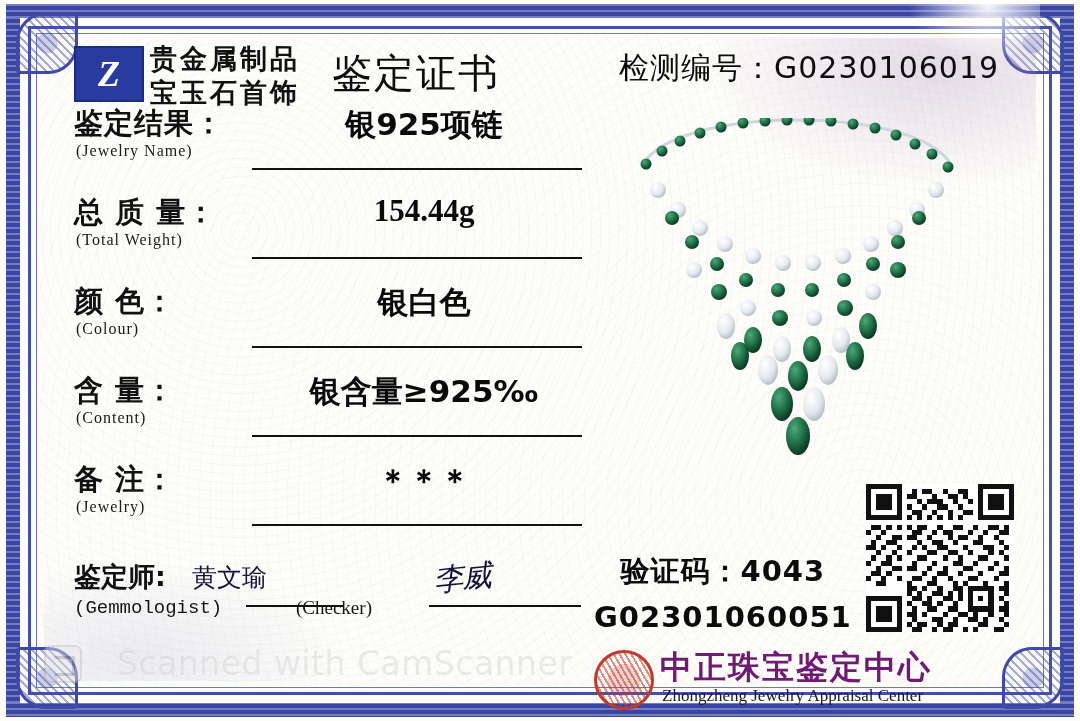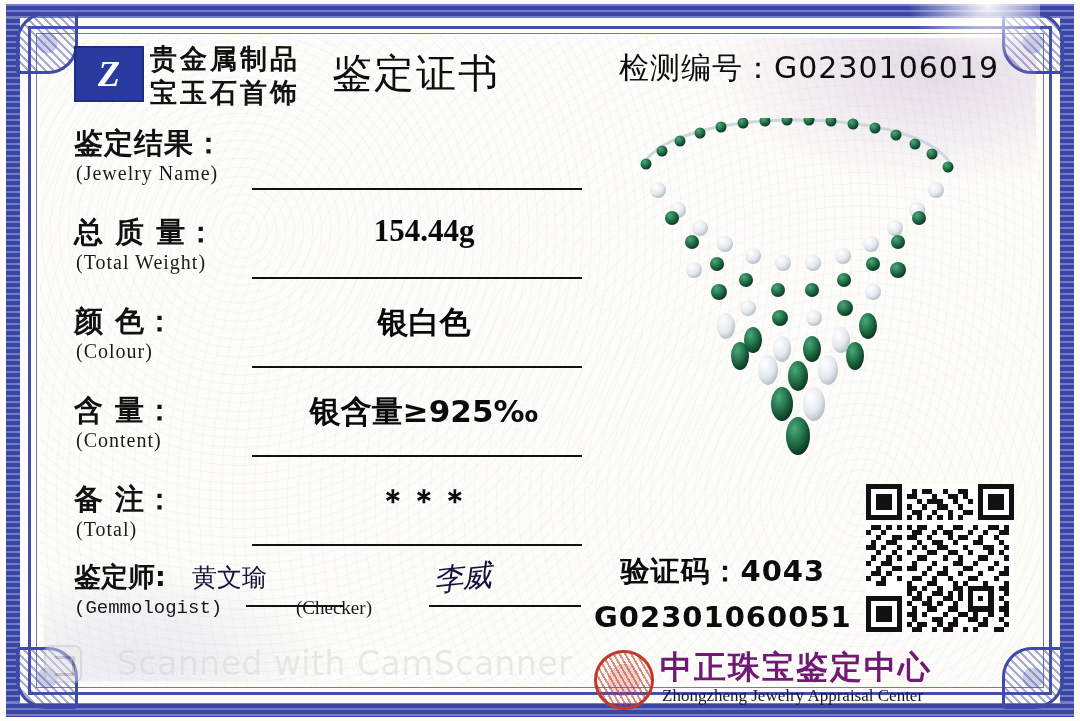--- a/index.html
+++ b/index.html
@@ -150,41 +150,41 @@
     letter-spacing: 1px;
     color: #0d0d0d;
     font-family: "DejaVu Sans", sans-serif;
     white-space: nowrap;
   }
 
   
   .fields {
     position: absolute;
     left: 26px;
-    top: 80px;
+    top: 60px;
     width: 520px;
   }
   .field {
     position: relative;
     height: 89px;
   }
   .field .label-cn {
     position: absolute;
     left: 0; top: 4px;
     font-size: 29px;
     font-weight: bold;
     color: #111;
     font-family: "DejaVu Sans", sans-serif;
     letter-spacing: 1px;
     white-space: nowrap;
   }
   .field .label-en {
     position: absolute;
     left: 2px; top: 42px;
-    font-size: 20px;
+    font-size: 16px;
     color: #1a1a1a;
     font-family: "Liberation Serif", serif;
     letter-spacing: 1px;
     white-space: nowrap;
   }
   .field .value {
     position: absolute;
     left: 200px; top: 4px;
     width: 300px;
     text-align: center;
@@ -410,20 +410,21 @@
       <div class="cert-no">
         <span>检测编号：</span><span>G0230106019</span>
       </div>
     </div>
 
     <div class="fields">
 
       <div class="field">
         <div class="label-cn">鉴定结果：</div>
         <div class="label-en">(Jewelry Name)</div>
+        <div class="value">银925项链</div>
         <div class="rule"></div>
       </div>
 
       <div class="field">
         <div class="label-cn">总 质 量：</div>
         <div class="label-en">(Total Weight)</div>
         <div class="value serif">154.44g</div>
         <div class="rule"></div>
       </div>
 
@@ -436,21 +437,21 @@
 
       <div class="field">
         <div class="label-cn">含      量：</div>
         <div class="label-en">(Content)</div>
         <div class="value">银含量≥925‰</div>
         <div class="rule"></div>
       </div>
 
       <div class="field">
         <div class="label-cn">备      注：</div>
-        <div class="label-en">(Total)</div>
+        <div class="label-en">(Jewelry)</div>
         <div class="value">＊＊＊</div>
         <div class="rule"></div>
       </div>
 
     </div>
 
     <div class="sig-row">
       <div class="g-cn">鉴定师:</div>
       <div class="g-name">黄文瑜</div>
       <div class="g-en">(Gemmologist)</div>

